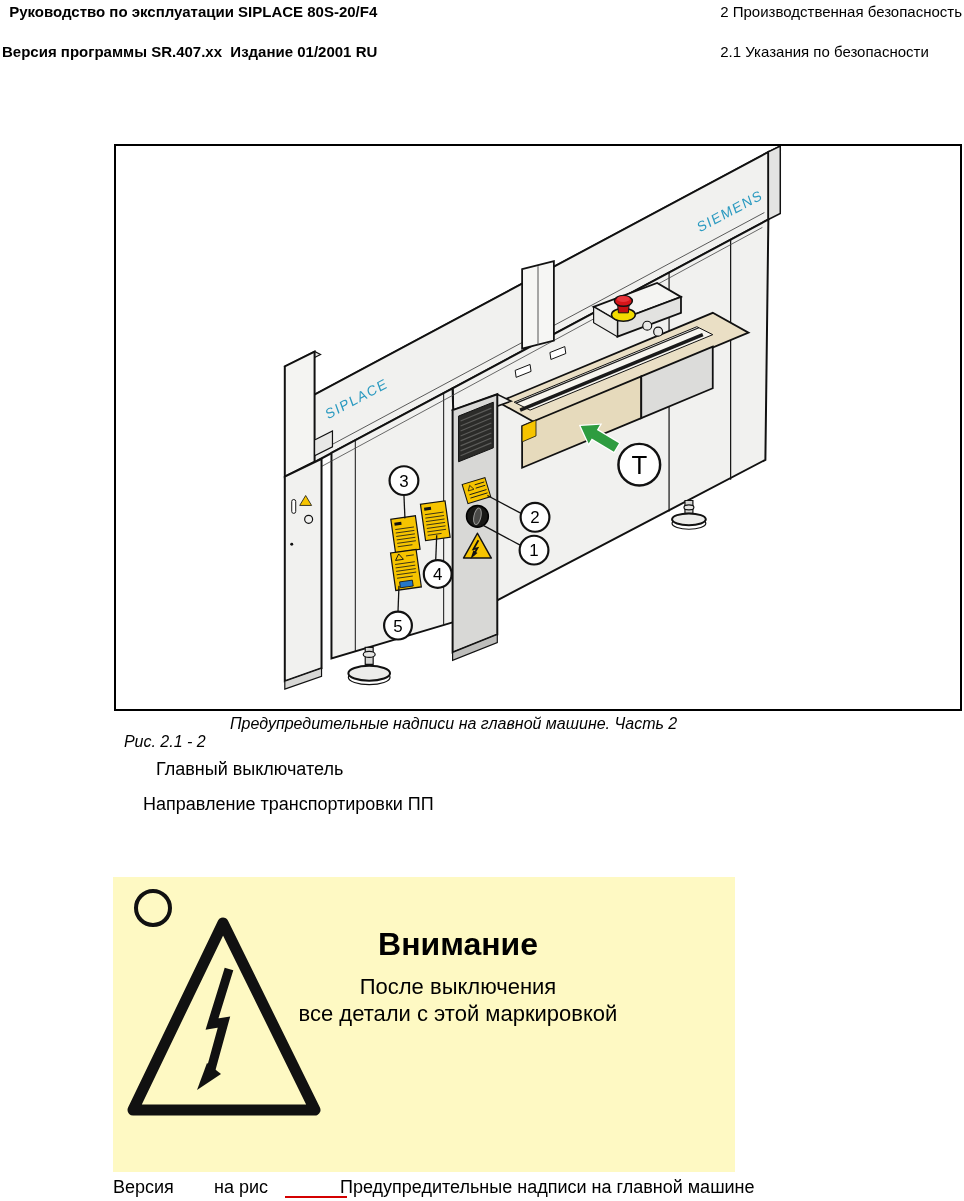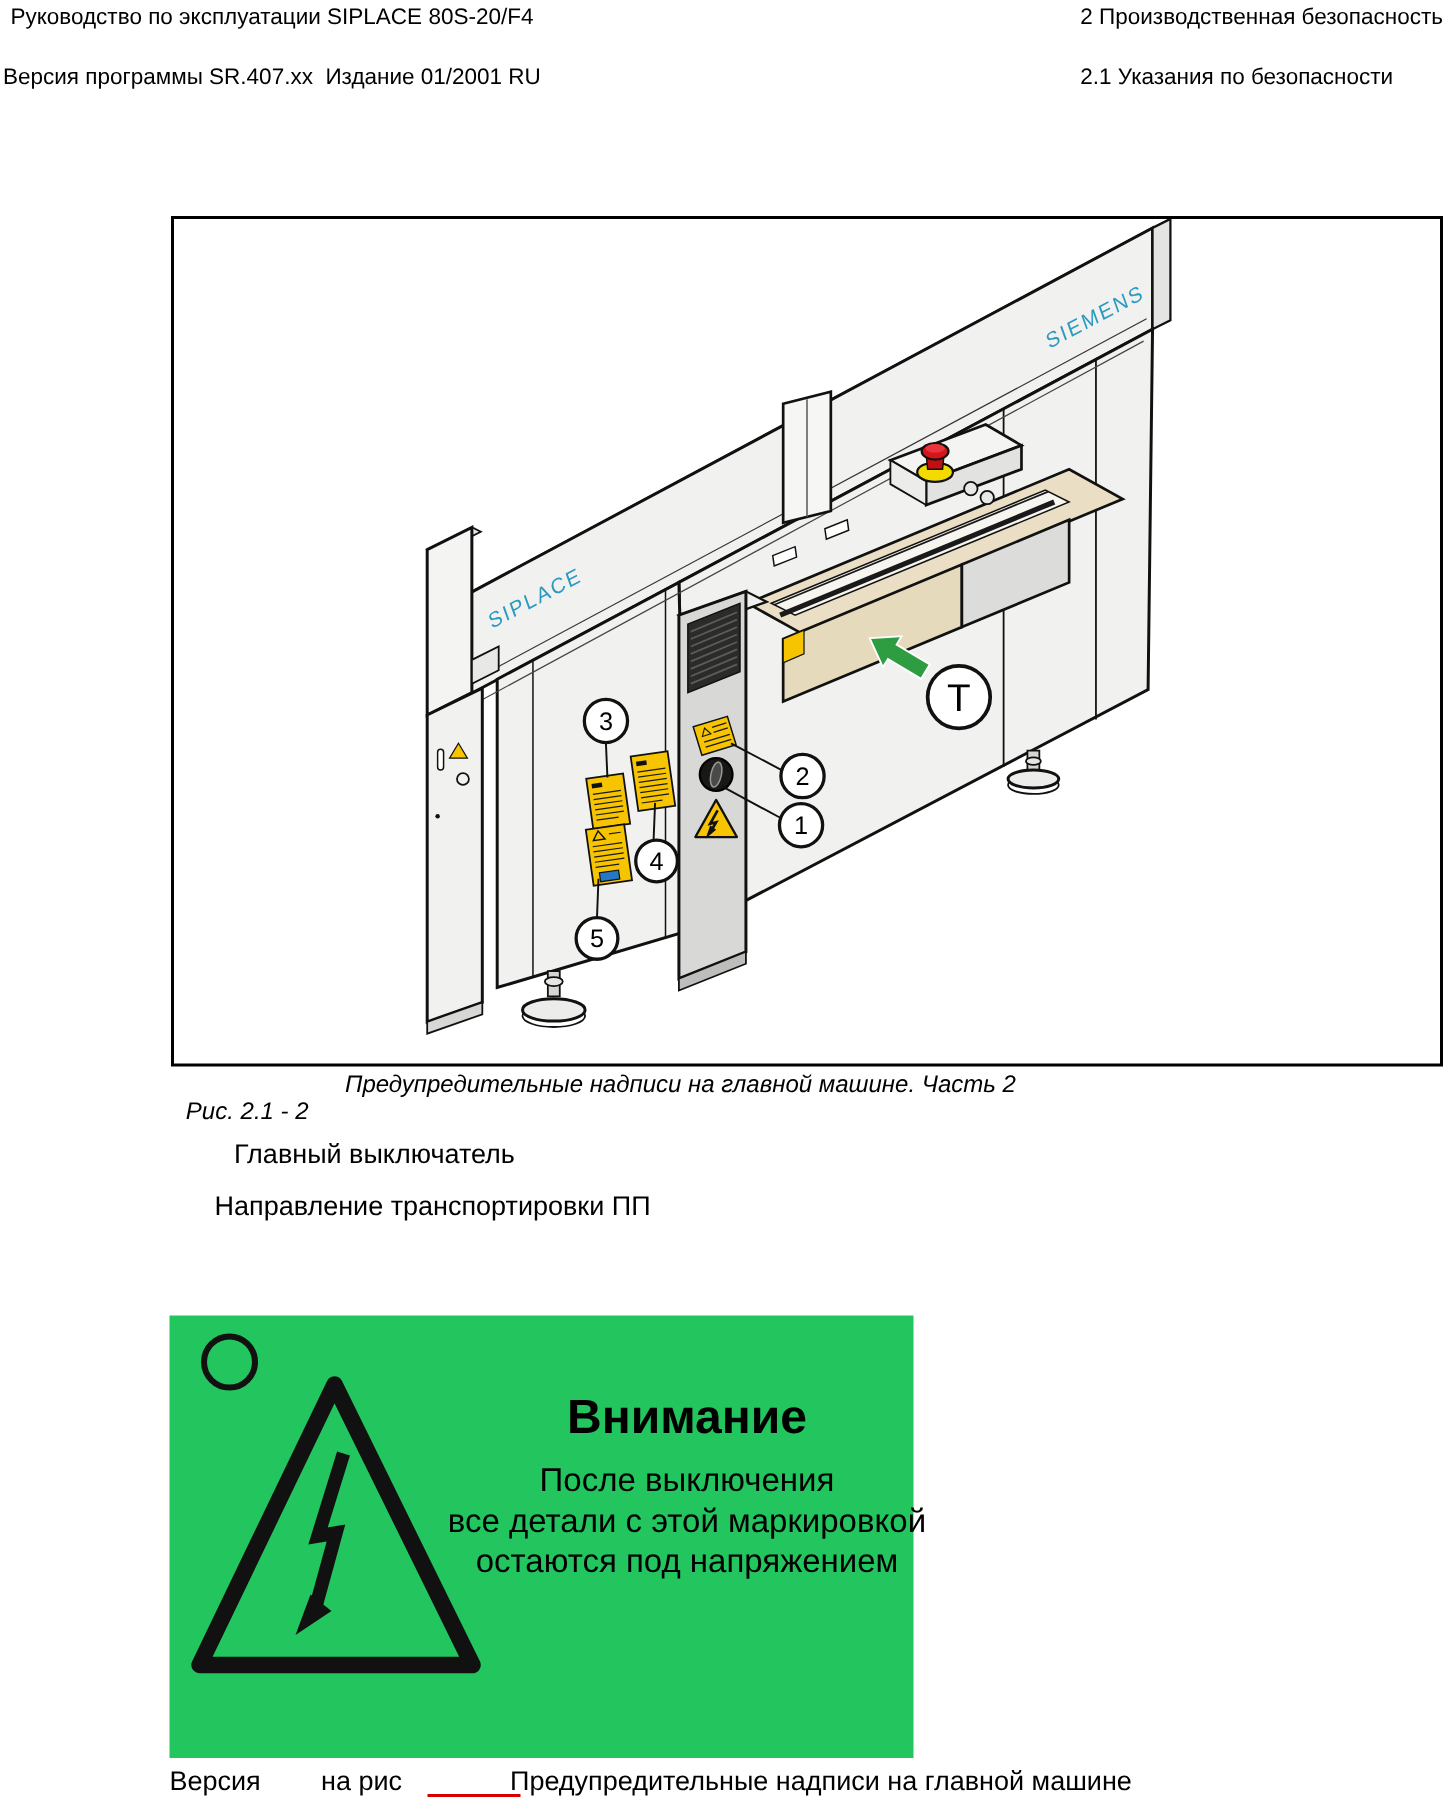--- a/index.html
+++ b/index.html
@@ -1,28 +1,28 @@
 <!DOCTYPE html>
 <html><head>
 <meta charset="utf-8">
 <style>
   html,body{margin:0;padding:0;background:#fff;}
   body{width:964px;height:1201px;position:relative;overflow:hidden;
        font-family:"Liberation Sans",sans-serif;color:#000;}
   .hdr{position:absolute;top:2px;font-size:15px;line-height:20px;white-space:pre;}
-  .hdr-left{left:2px;text-align:center;}
+  .hdr-left{left:2px;text-align:right;font-weight:bold;}
   .hdr-right{right:2px;text-align:left;}
   .fig-frame{position:absolute;left:114px;top:144px;width:844px;height:563px;
              border:2px solid #000;background:#fff;}
   .caption{position:absolute;top:715px;left:115px;font-size:16px;font-style:italic;white-space:pre;}
   .caption .cap-text{position:absolute;left:115px;top:0;white-space:nowrap;}
   .legend-item{position:absolute;font-size:18px;white-space:nowrap;}
   .legend-1{left:156px;top:759px;}
   .legend-2{left:143px;top:794px;}
-  .warnbox{position:absolute;left:113px;top:877px;width:496px;height:295px;background:#22c55e;}
+  .warnbox{position:absolute;left:113px;top:877px;width:622px;height:295px;background:#fef9c3;}
   .warnbox .hole{position:absolute;left:21px;top:12px;width:30px;height:30px;
                  border:4px solid #111;border-radius:50%;}
   .warn-tri-svg{position:absolute;left:0;top:0;}
   .warn-text{position:absolute;left:150px;top:48px;width:390px;text-align:center;}
   .warn-title{font-size:32px;font-weight:bold;line-height:38px;margin:0 0 10px 0;}
   .warn-line{font-size:22px;line-height:27px;}
   .footer-word{position:absolute;top:1177px;font-size:18px;white-space:nowrap;}
   .fw-1{left:113px;} .fw-2{left:214px;} .fw-3{left:340px;}
   .ref-line{position:absolute;left:285px;top:1196px;width:62px;height:2px;background:#D40000;}
   svg text{font-family:"Liberation Sans",sans-serif;}
@@ -239,20 +239,19 @@
       <polygon points="110,46 202,233 20,233" fill="none" stroke="#111" stroke-width="11" stroke-linejoin="round"></polygon>
       <path d="M116 92 L99 147 L111 145 L97 196" stroke="#111" stroke-width="9" fill="none"></path>
       <polygon points="84,213 108,197 94,186" fill="#111"></polygon>
     </g>
   </svg>
   <div class="hole"></div>
   <div class="warn-text">
     <div class="warn-title">Внимание</div>
     <div class="warn-line">После выключения</div>
     <div class="warn-line">все детали с этой маркировкой</div>
-    <div class="warn-line">остаются под напряжением</div>
   </div>
 </div>
 
 <div class="footer-word fw-1">Версия</div>
 <div class="footer-word fw-2">на рис</div>
 <div class="ref-line"></div>
 <div class="footer-word fw-3">Предупредительные надписи на главной машине</div>
 
 </body></html>

